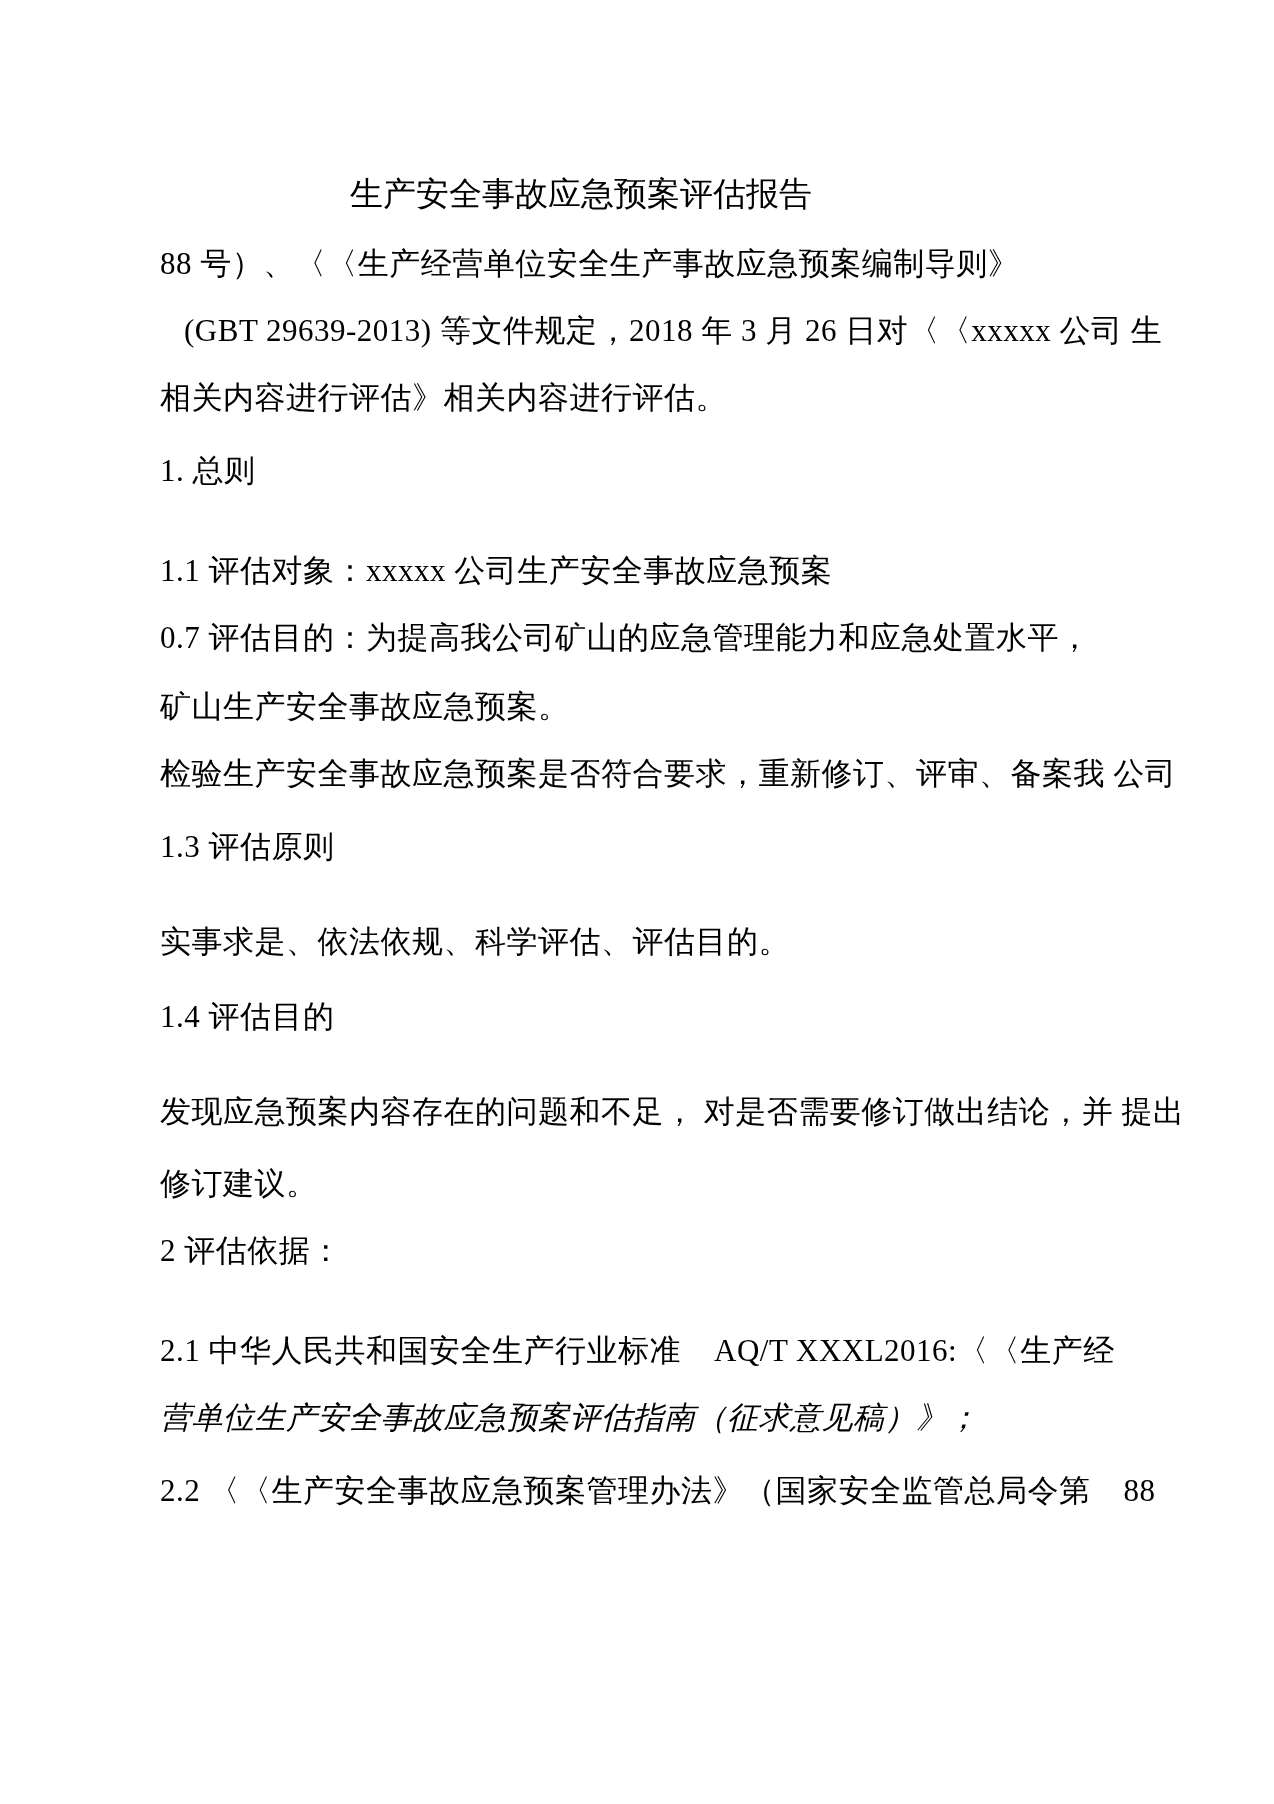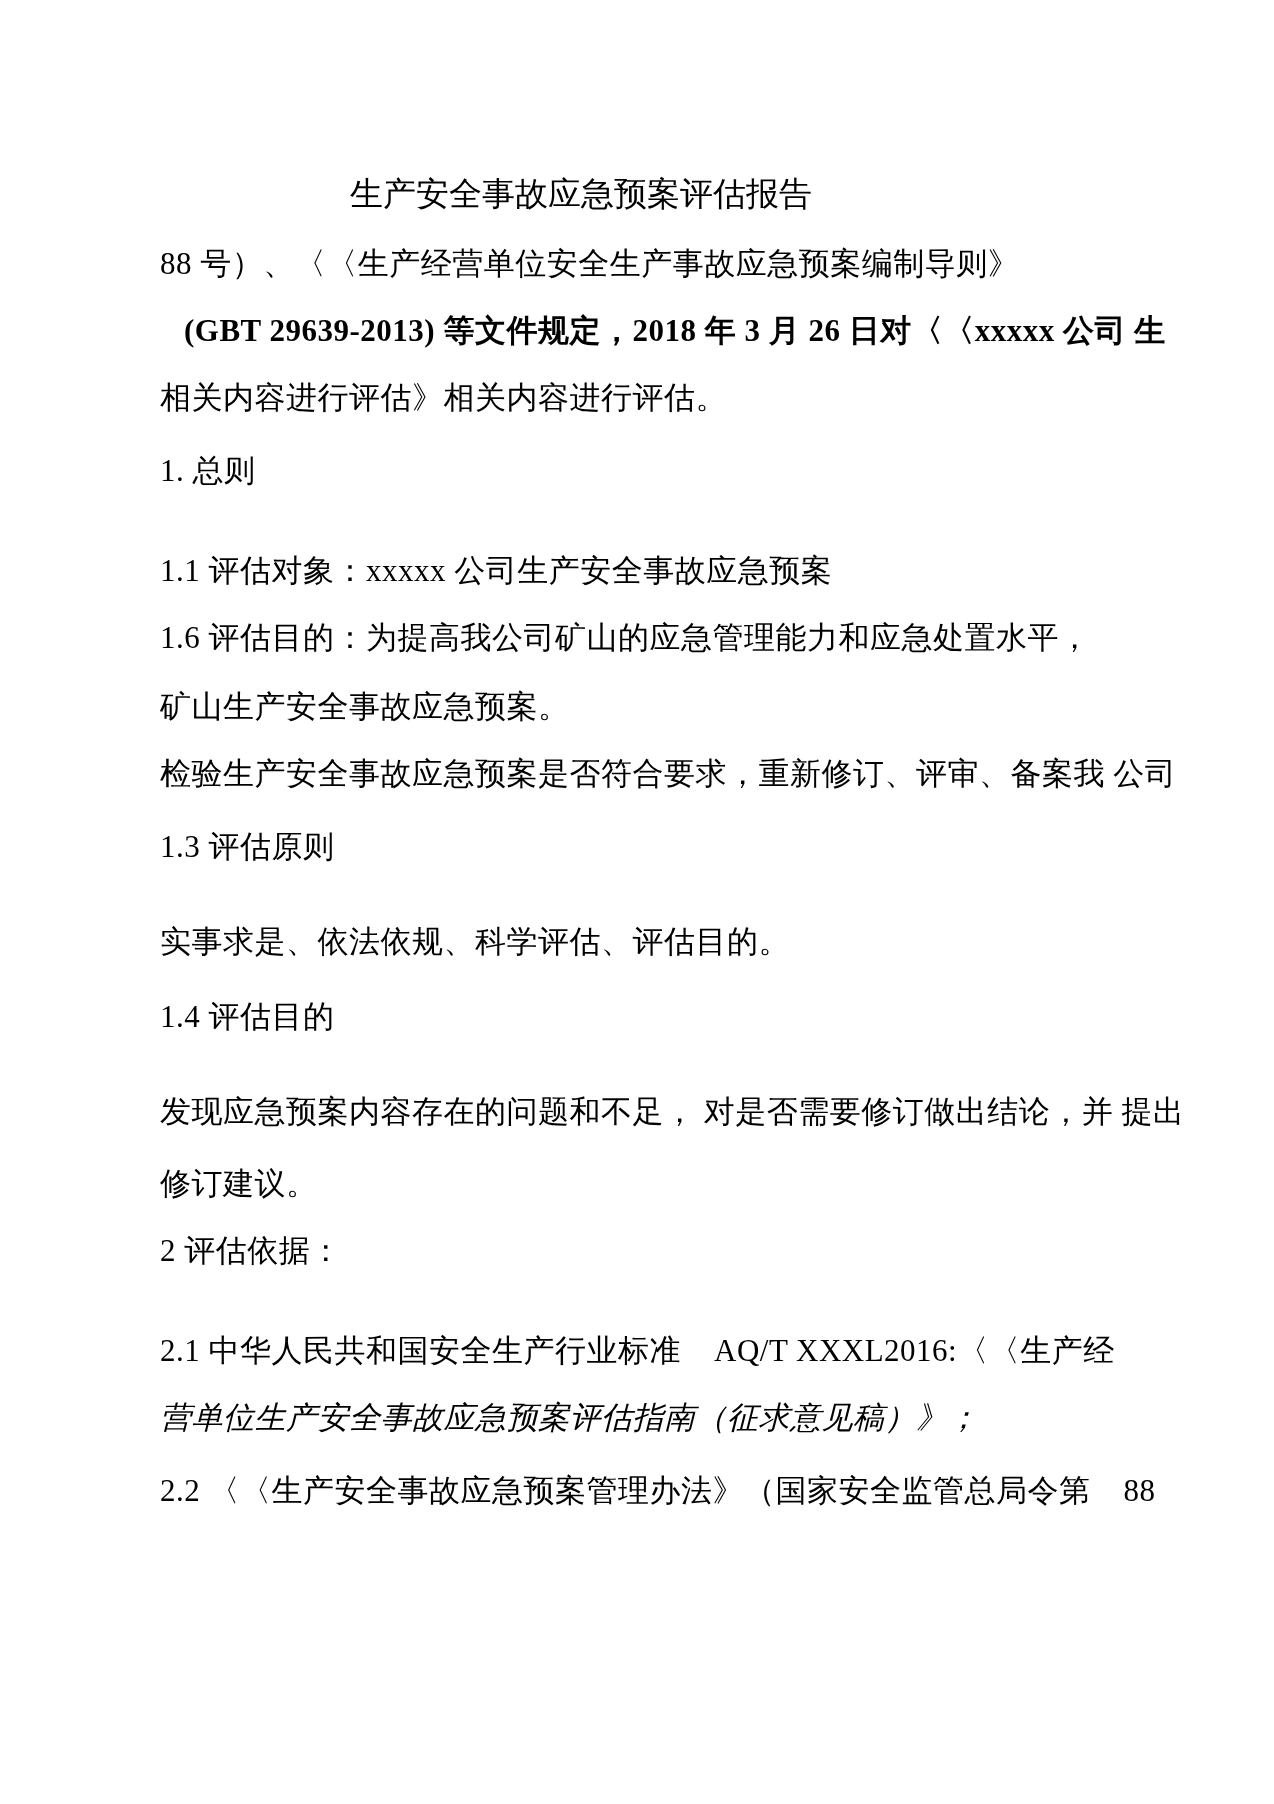--- a/index.html
+++ b/index.html
@@ -35,25 +35,25 @@
     letter-spacing: 0.5px;
   }
 </style>
 </head>
 <body>
 
 <div class="page">
   <div class="doc-title">生产安全事故应急预案评估报告</div>
   <div id="doc-lines">
       <div class="line" style="margin-top: 0px; text-indent: 0px;">88 号）、〈〈生产经营单位安全生产事故应急预案编制导则》</div>
-      <div class="line" style="margin-top: 0px; text-indent: 24px; font-weight: bold;">(GBT 29639-2013) 等文件规定，2018 年 3 月 26 日对〈〈xxxxx 公司 生</div>
+      <div class="line" style="margin-top: 0px; text-indent: 24px;">(GBT 29639-2013) 等文件规定，2018 年 3 月 26 日对〈〈xxxxx 公司 生</div>
       <div class="line" style="margin-top: 0px; text-indent: 0px;">相关内容进行评估》相关内容进行评估。</div>
       <div class="line" style="margin-top: 6px; text-indent: 0px;">1. 总则</div>
       <div class="line" style="margin-top: 33px; text-indent: 0px;">1.1 评估对象：xxxxx 公司生产安全事故应急预案</div>
-      <div class="line" style="margin-top: 0px; text-indent: 0px;">1.6 评估目的：为提高我公司矿山的应急管理能力和应急处置水平，</div>
+      <div class="line" style="margin-top: 0px; text-indent: 0px;">0.7 评估目的：为提高我公司矿山的应急管理能力和应急处置水平，</div>
       <div class="line" style="margin-top: 2px; text-indent: 0px;">矿山生产安全事故应急预案。</div>
       <div class="line" style="margin-top: 0px; text-indent: 0px;">检验生产安全事故应急预案是否符合要求，重新修订、评审、备案我 公司</div>
       <div class="line" style="margin-top: 6px; text-indent: 0px;">1.3 评估原则</div>
       <div class="line" style="margin-top: 28px; text-indent: 0px;">实事求是、依法依规、科学评估、评估目的。</div>
       <div class="line" style="margin-top: 8px; text-indent: 0px;">1.4 评估目的</div>
       <div class="line" style="margin-top: 28px; text-indent: 0px;">发现应急预案内容存在的问题和不足， 对是否需要修订做出结论，并 提出</div>
       <div class="line" style="margin-top: 5px; text-indent: 0px;">修订建议。</div>
       <div class="line" style="margin-top: 0px; text-indent: 0px;">2 评估依据：</div>
       <div class="line" style="margin-top: 33px; text-indent: 0px;">2.1 中华人民共和国安全生产行业标准    AQ/T XXXL2016:〈〈生产经</div>
       <div class="line" style="margin-top: 0px; text-indent: 0px; font-style: italic;">营单位生产安全事故应急预案评估指南（征求意见稿）》；</div>

